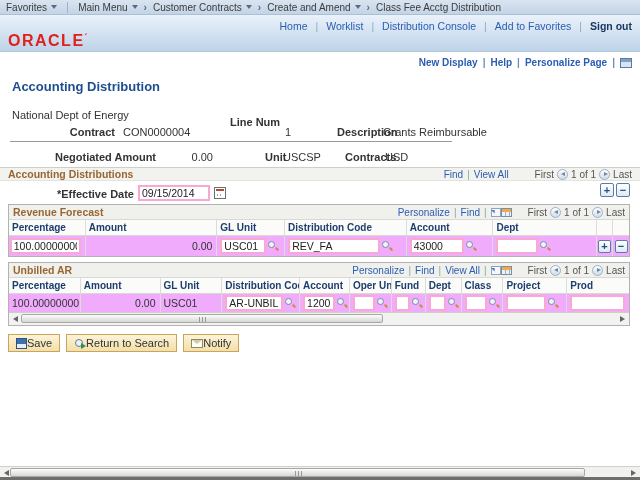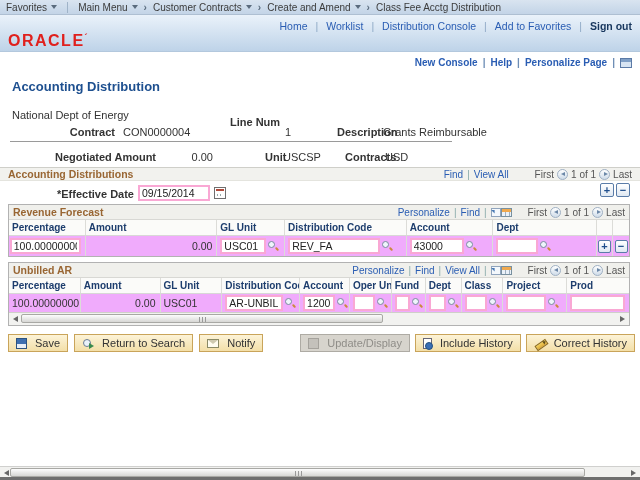--- a/index.html
+++ b/index.html
@@ -111,21 +111,21 @@
   .arr.l { left:4px; border-top:3.5px solid transparent; border-bottom:3.5px solid transparent; border-right:5px solid #666; }
   .arr.r { right:4px; border-top:3.5px solid transparent; border-bottom:3.5px solid transparent; border-left:5px solid #666; }
   .thumb { position:absolute; top:1px; height:9px; background:linear-gradient(#fdfdfd,#d6d6d4);
     border:1px solid #a8a8a4; border-radius:2px; cursor:pointer; }
   .grip { position:absolute; left:50%; top:2px; width:7px; height:5px; margin-left:-3px;
     background:repeating-linear-gradient(90deg,#999 0 1px,transparent 1px 3px); }
 
   
   .toolbar-left { position:absolute; left:8px; top:334px; display:flex; gap:6px; }
   .toolbar-right { position:absolute; right:5px; top:334px; display:flex; gap:5px; }
-  .ps-btn { display:inline-flex; align-items:center; gap:8px; height:18px; padding:0 7px;
+  .ps-btn { display:inline-flex; align-items:center; gap:0; height:18px; padding:0 7px;
     background:linear-gradient(#fcf3d8,#f3dfa8); border:1px solid #c9a45a; font-size:11px;
     color:#333; font-family:"Liberation Sans",sans-serif; cursor:pointer; white-space:nowrap; }
   .ps-btn.disabled { background:#d7d4cd; border-color:#aeaba4; color:#8f8d88; cursor:default; }
   .ico-save { display:inline-block; width:11px; height:11px; background:#3f6fb0; border:1px solid #2c5280;
     box-shadow:inset 0 -4px 0 #e8eef6; }
   .ico-return { position:relative; display:inline-block; width:12px; height:11px; }
   .ico-return::before { content:""; position:absolute; left:1px; top:1px; width:6px; height:6px;
     border:1.5px solid #6a7c92; border-radius:50%; background:#eaf2fa; }
   .ico-return::after { content:""; position:absolute; right:0; bottom:0; border-left:5px solid #3a8a4d;
     border-top:3px solid transparent; border-bottom:3px solid transparent; }
@@ -183,21 +183,21 @@
     <div class="hlinks">
       <a class="hlink">Home</a>
       <a class="hlink">Worklist</a>
       <a class="hlink">Distribution Console</a>
       <a class="hlink">Add to Favorites</a>
       <a class="signout">Sign out</a>
     </div>
   </div>
 
   <div class="pagelinks">
-    <span class="plink">New Console</span>
+    <span class="plink">New Display</span>
     <span class="plink">Help</span>
     <span class="plink">Personalize Page</span>
     <i class="ico-pz"></i>
   </div>
 
   <div class="ptitle">Accounting Distribution</div>
   <div class="customer">National Dept of Energy</div>
 
   <span class="fld lbl" style="left:55px; top:126px; width:60px; text-align:right;">Contract</span>
   <span class="fld" style="left:123px; top:126px;">CON0000004</span>
@@ -383,34 +383,20 @@
     </button>
     <button class="ps-btn">
       <i class="ico-return"></i>
       <span>Return to Search</span>
     </button>
     <button class="ps-btn">
       <i class="ico-notify"></i>
       <span>Notify</span>
     </button>
   </div>
-  <div class="toolbar-right">
-    <button class="ps-btn disabled">
-      <i class="ico-updisp"></i>
-      <span>Update/Display</span>
-    </button>
-    <button class="ps-btn">
-      <i class="ico-inchist"></i>
-      <span>Include History</span>
-    </button>
-    <button class="ps-btn">
-      <i class="ico-corrhist"></i>
-      <span>Correct History</span>
-    </button>
-  </div>
 
   <div class="pgscroll">
     <i class="arr l"></i>
     <div class="thumb" style="left:10px; width:575px;">
         <i class="grip"></i>
       </div>
     <i class="arr r"></i>
   </div>
   <div class="taskbar-edge"></div>
 

